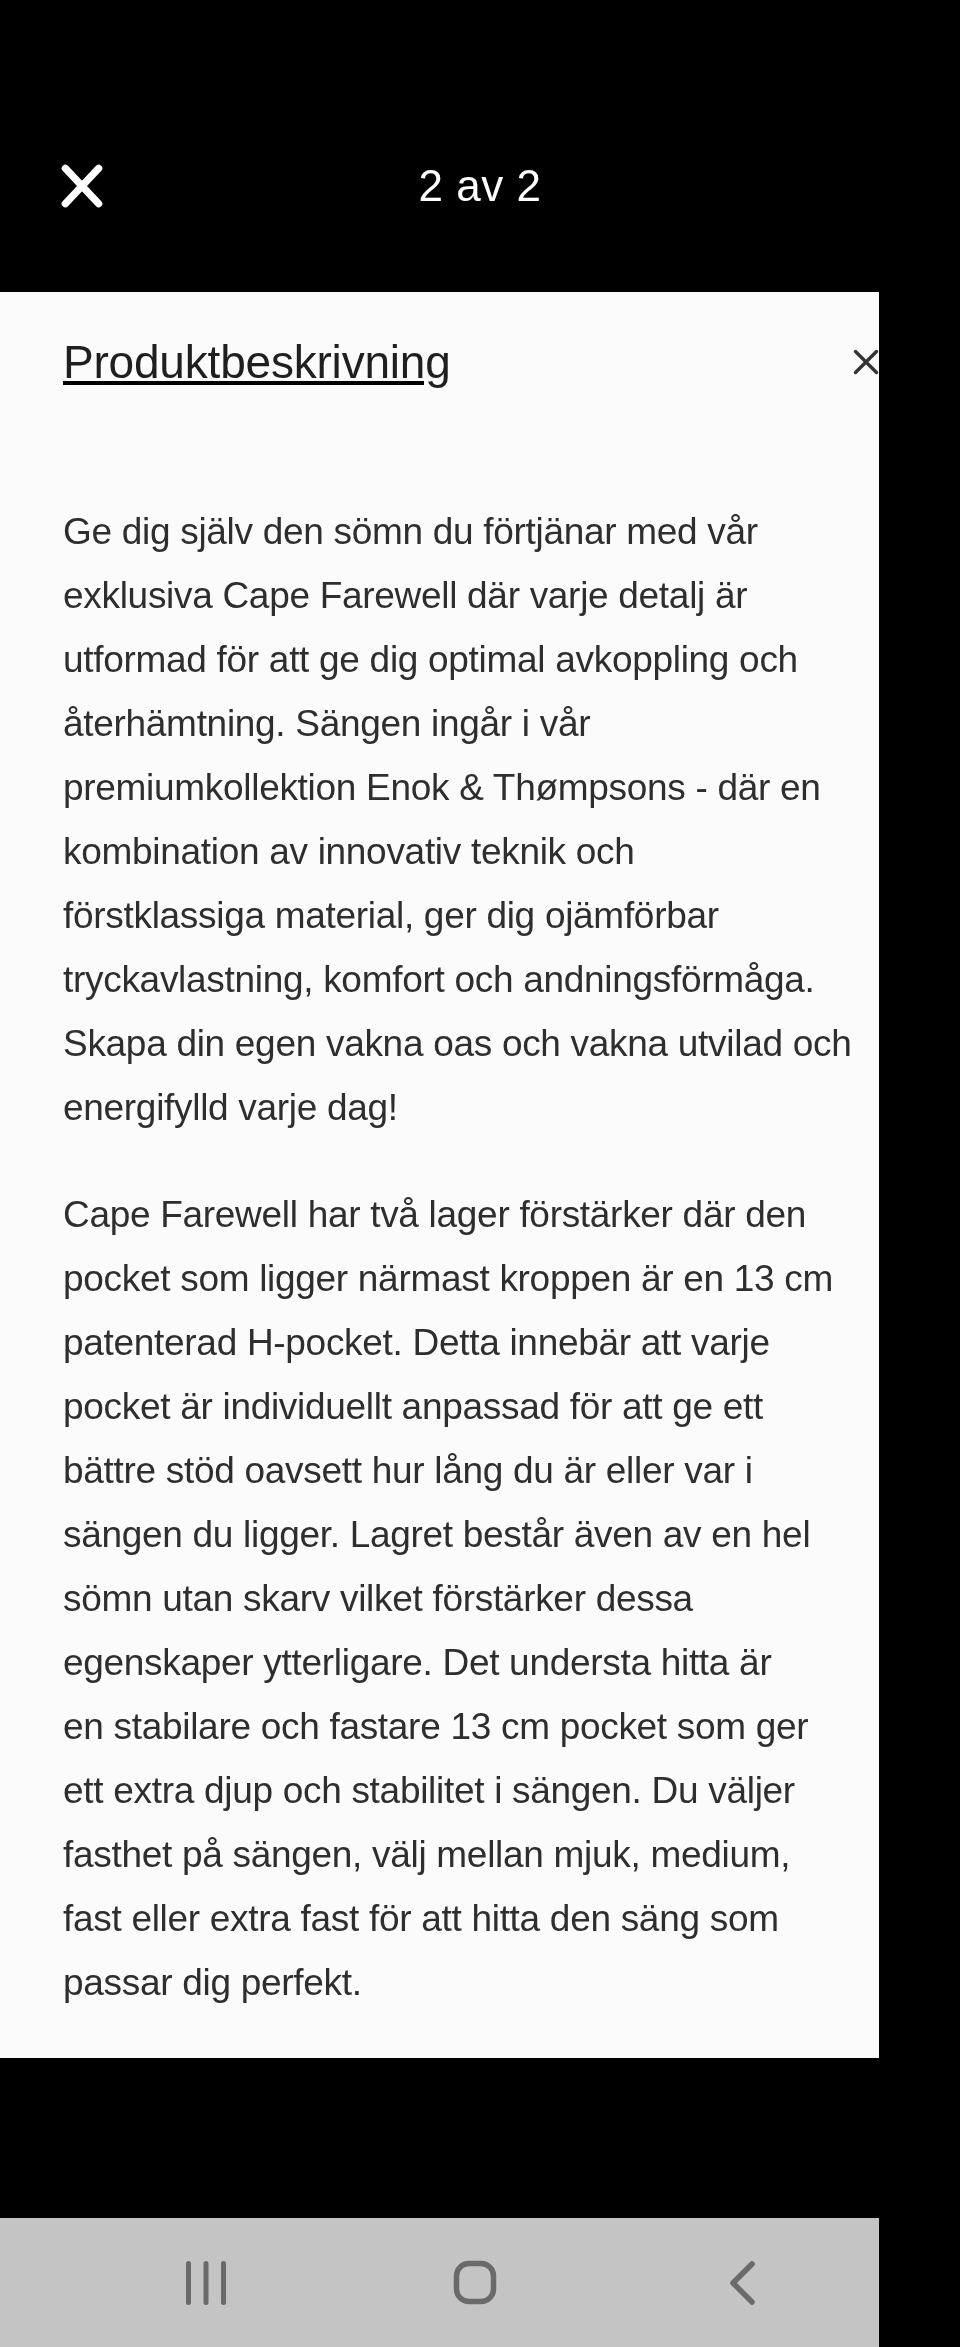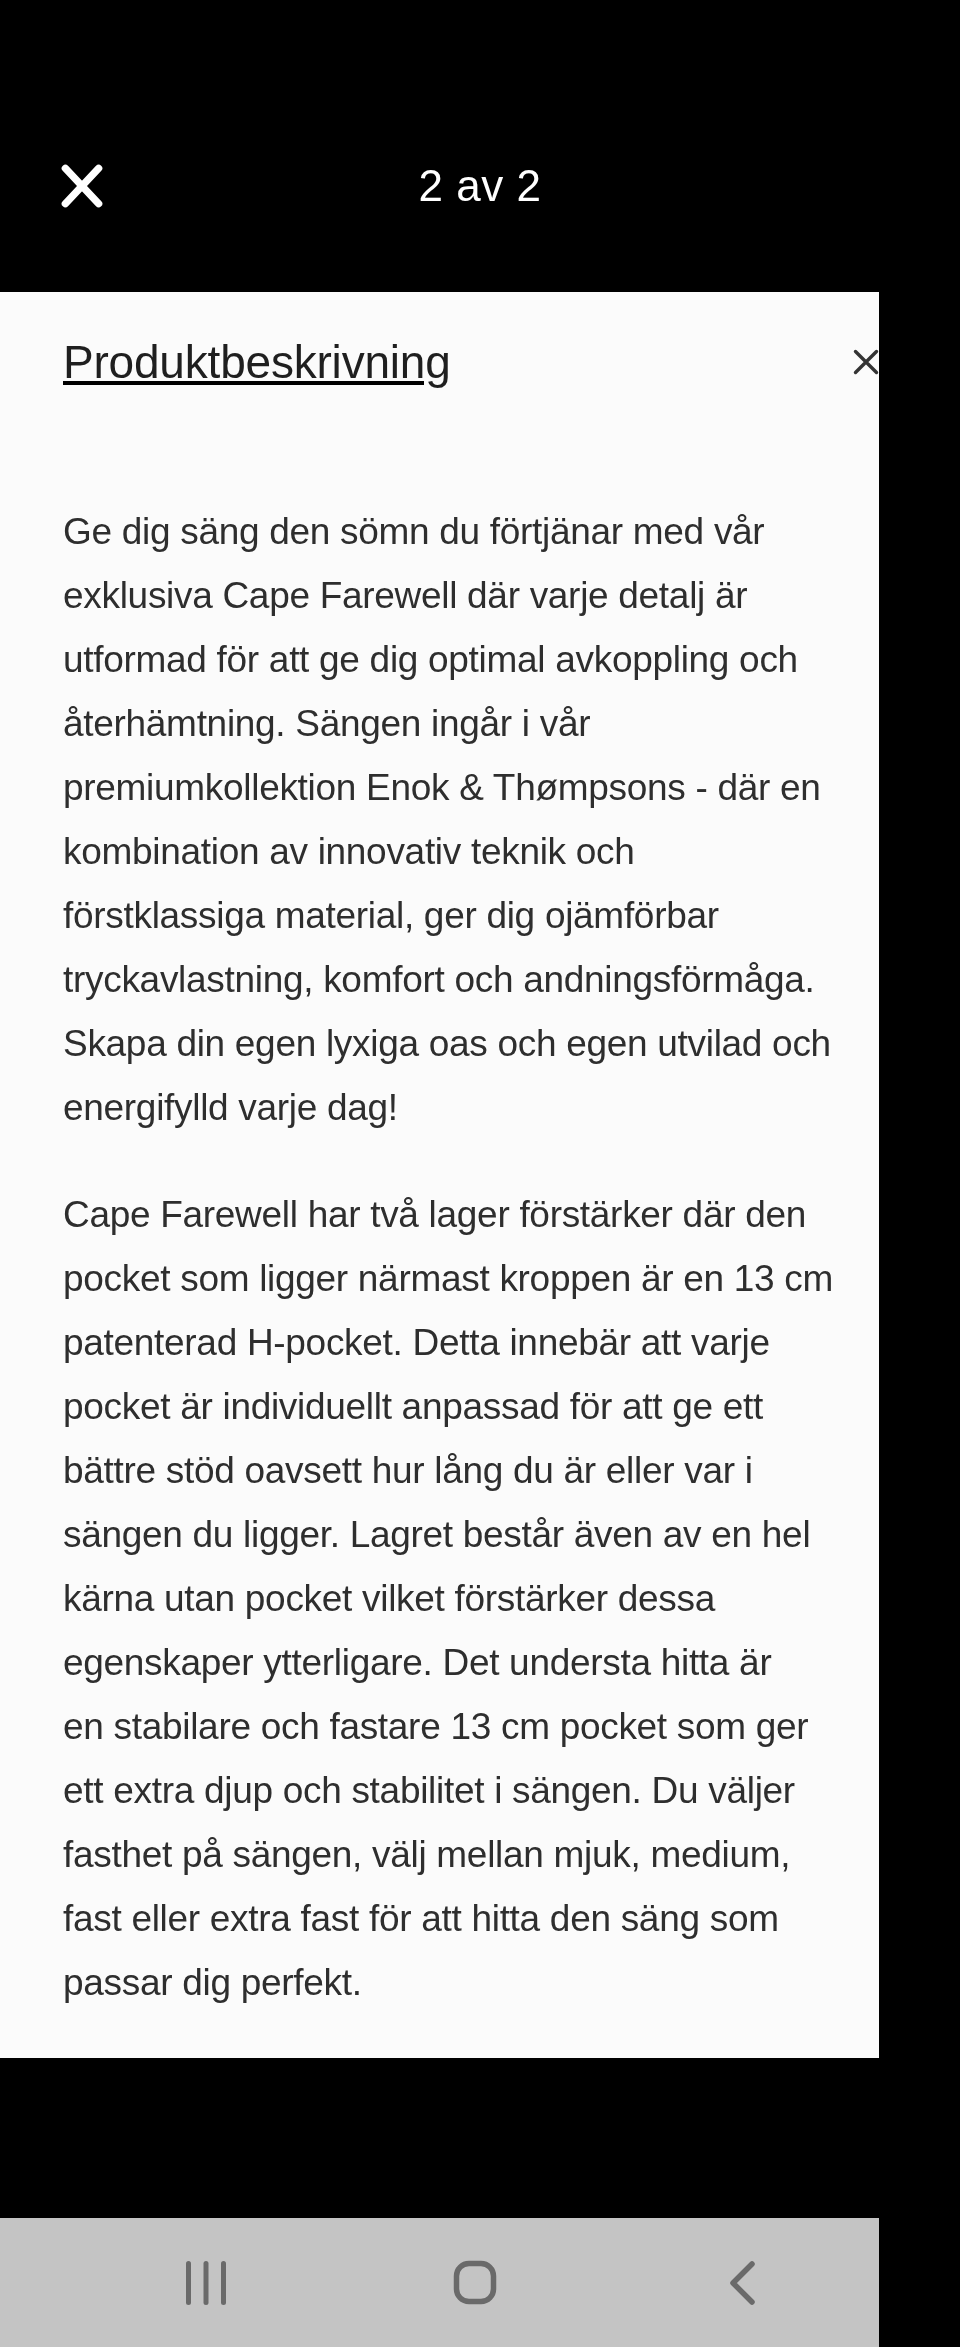--- a/index.html
+++ b/index.html
@@ -106,39 +106,39 @@
       <h1 class="panel-title">Produktbeskrivning</h1>
       <button class="panel-close">
         <svg width="32" height="32" viewBox="0 0 32 32">
           <path class="x-stroke" d="M5.5 5.5 L26.5 26.5 M26.5 5.5 L5.5 26.5" stroke-width="3.4" stroke-linecap="round" fill="none"></path>
         </svg>
       </button>
     </header>
 
     <div class="panel-body" id="description-text">
         <div class="para">
-          <div class="line">Ge dig säng den sömn du förtjänar med vår</div>
+          <div class="line">Ge dig själv den sömn du förtjänar med vår</div>
           <div class="line">exklusiva Cape Farewell där varje detalj är</div>
           <div class="line">utformad för att ge dig optimal avkoppling och</div>
           <div class="line">återhämtning. Sängen ingår i vår</div>
           <div class="line">premiumkollektion Enok &amp; Thømpsons - där en</div>
           <div class="line">kombination av innovativ teknik och</div>
           <div class="line">förstklassiga material, ger dig ojämförbar</div>
           <div class="line">tryckavlastning, komfort och andningsförmåga.</div>
-          <div class="line">Skapa din egen lyxiga oas och egen utvilad och</div>
+          <div class="line">Skapa din egen vakna oas och vakna utvilad och</div>
           <div class="line">energifylld varje dag!</div>
         </div>
         <div class="para">
           <div class="line">Cape Farewell har två lager förstärker där den</div>
           <div class="line">pocket som ligger närmast kroppen är en 13 cm</div>
           <div class="line">patenterad H-pocket. Detta innebär att varje</div>
           <div class="line">pocket är individuellt anpassad för att ge ett</div>
           <div class="line">bättre stöd oavsett hur lång du är eller var i</div>
           <div class="line">sängen du ligger. Lagret består även av en hel</div>
-          <div class="line">kärna utan pocket vilket förstärker dessa</div>
+          <div class="line">sömn utan skarv vilket förstärker dessa</div>
           <div class="line">egenskaper ytterligare. Det understa hitta är</div>
           <div class="line">en stabilare och fastare 13 cm pocket som ger</div>
           <div class="line">ett extra djup och stabilitet i sängen. Du väljer</div>
           <div class="line">fasthet på sängen, välj mellan mjuk, medium,</div>
           <div class="line">fast eller extra fast för att hitta den säng som</div>
           <div class="line">passar dig perfekt.</div>
         </div>
       </div>
   </section>
 

